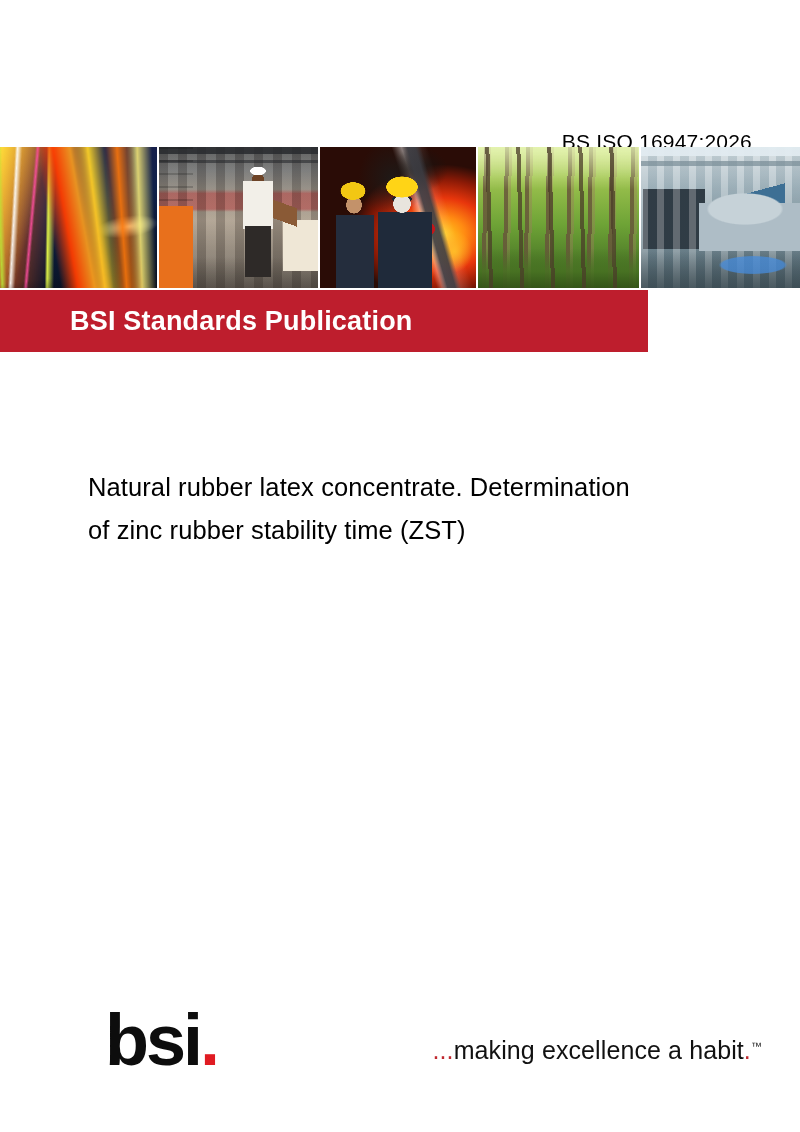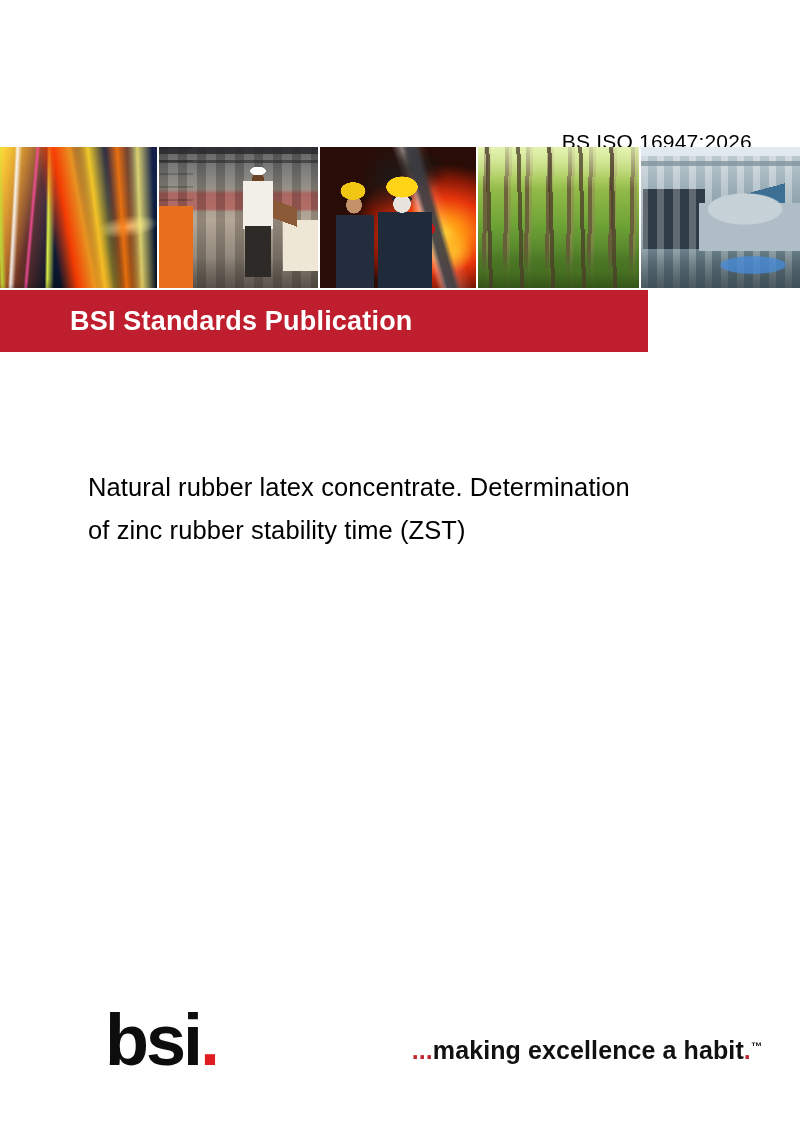--- a/index.html
+++ b/index.html
@@ -280,21 +280,21 @@
     margin-left: 37px;
   }
   .bsi-logo .dot { color: #e01b22; }
 
   .tagline {
     position: absolute;
     right: 38px;
     top: 1036px;
     font-size: 25px;
     color: #111111;
-    font-weight: 700;
+    font-weight: 400;
     letter-spacing: 0.1px;
     white-space: nowrap;
   }
   .tagline .lead-dots { color: #c0282f; }
   .tagline .end-dot { color: #c0282f; }
   .tagline .tm {
     font-size: 11px;
     vertical-align: super;
     color: #111111;
   }

